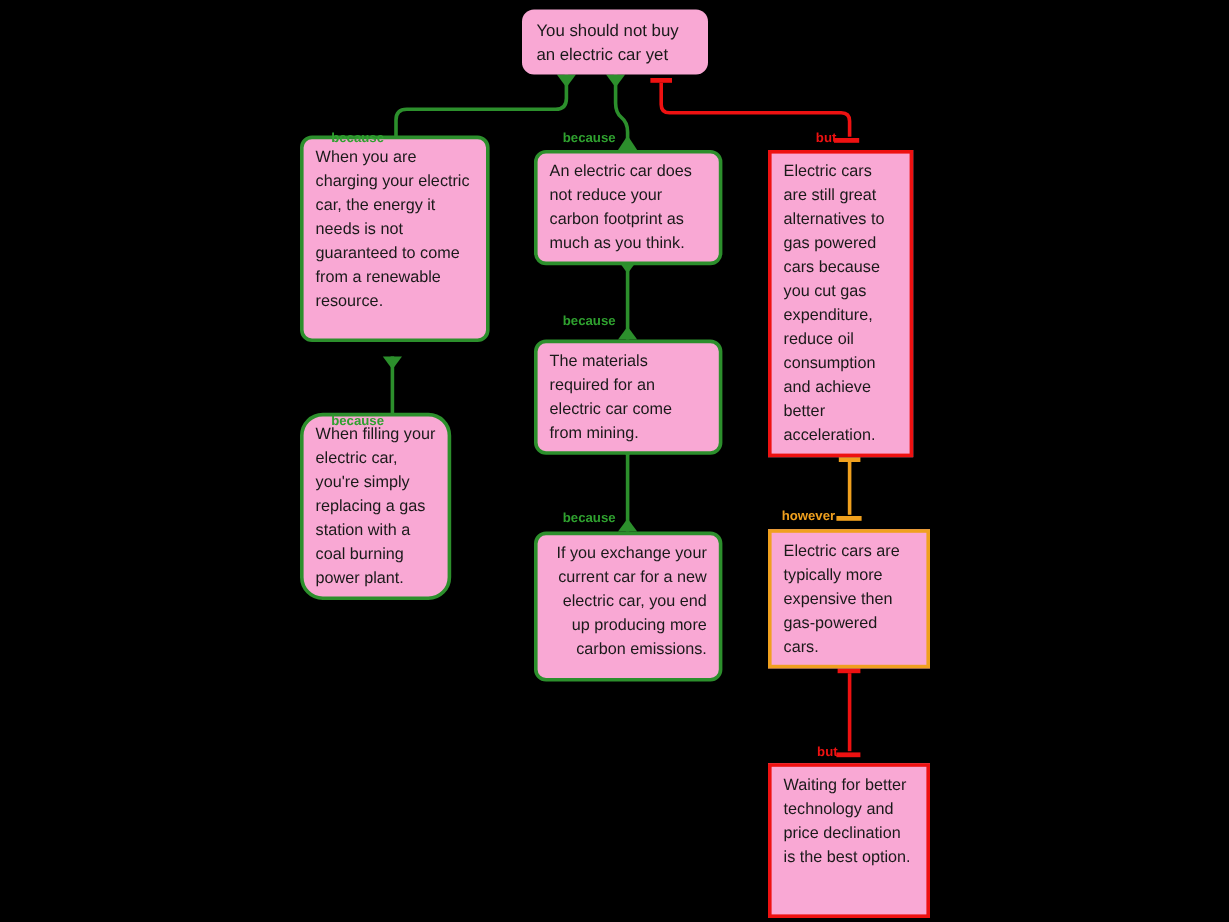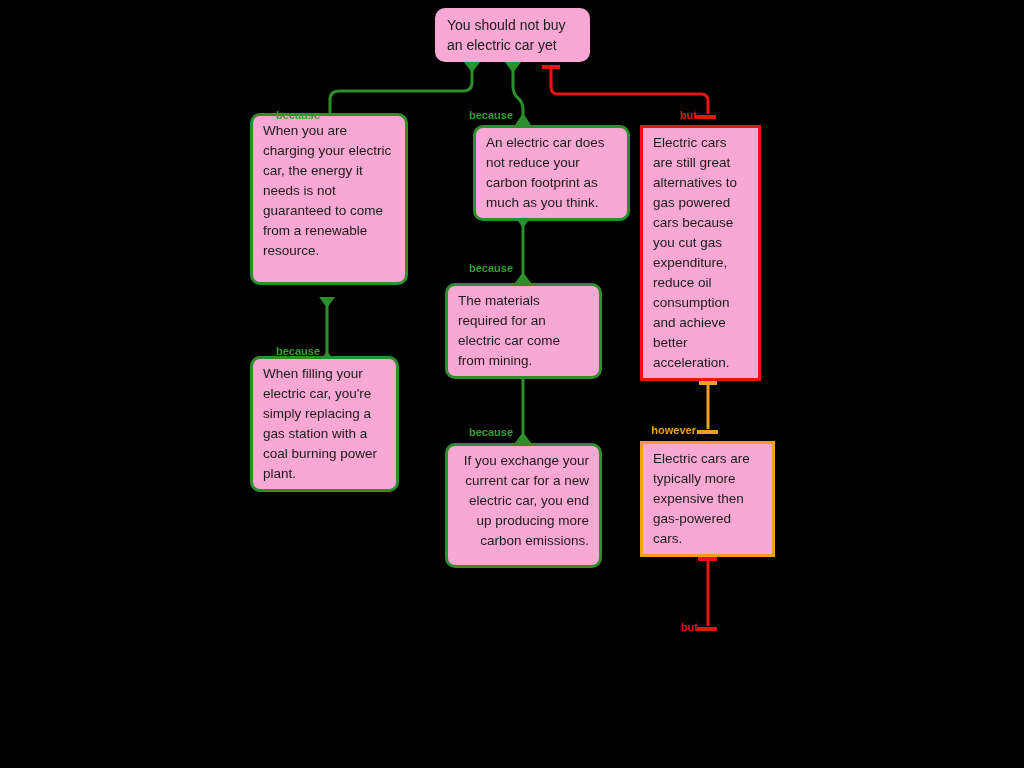--- a/index.html
+++ b/index.html
@@ -110,32 +110,33 @@
       <path d="M698,559 L717,559" stroke-width="4" fill="none"></path>
       <path d="M708,561 L708,626" stroke-width="3" fill="none"></path>
       <path d="M697,629 L717,629" stroke-width="4" fill="none"></path>
     </g>
   </svg>
 
   <div class="node root" style="left:435px; top:8px; width:155px; min-height:54px;">You should not buy an electric car yet</div>
 
   <div class="node support" style="left:250px; top:113px; width:158px; min-height:172px;">When you are charging your electric car, the energy it needs is not guaranteed to come from a renewable resource.</div>
 
-  <div class="node support" style="left:250px; top:356px; width:149px; min-height:128px;">When filling your electric car, you're simply replacing a gas station with a coal burning power plant.</div>
+  <div class="node support" style="left:250px; top:344px; width:126px; min-height:128px;border-radius:19px;">When filling your electric car, you're simply replacing a gas station with a coal burning power plant.</div>
 
-  <div class="node support" style="left:445px; top:125px; width:157px; min-height:92px;margin-left:28px;">An electric car does not reduce your carbon footprint as much as you think.</div>
+  <div class="node support" style="left:445px; top:125px; width:157px; min-height:92px;">An electric car does not reduce your carbon footprint as much as you think.</div>
 
   <div class="node support" style="left:445px; top:283px; width:157px; min-height:87px;">The materials required for an electric car come from mining.</div>
 
   <div class="node support" style="left:445px; top:443px; width:157px; min-height:125px;text-align:right;">If you exchange your current car for a new electric car, you end up producing more carbon emissions.</div>
 
   <div class="node oppose" style="left:640px; top:125px; width:121px; min-height:252px;">Electric cars are still great alternatives to gas powered cars because you cut gas expenditure, reduce oil consumption and achieve better acceleration.</div>
 
   <div class="node caveat" style="left:640px; top:441px; width:135px; min-height:112px;">Electric cars are typically  more expensive then gas-powered cars.</div>
 
+  <div class="node oppose" style="left:640px; top:636px; width:135px; min-height:129px;">Waiting for better technology and price declination is the best option.</div>
 
   <span class="edge-label support" style="right:704px; top:109px;">because</span>
 
   <span class="edge-label support" style="right:511px; top:109px;">because</span>
 
   <span class="edge-label oppose" style="right:327px; top:109px;">but</span>
 
   <span class="edge-label support" style="right:704px; top:345px;">because</span>
 
   <span class="edge-label support" style="right:511px; top:262px;">because</span>

